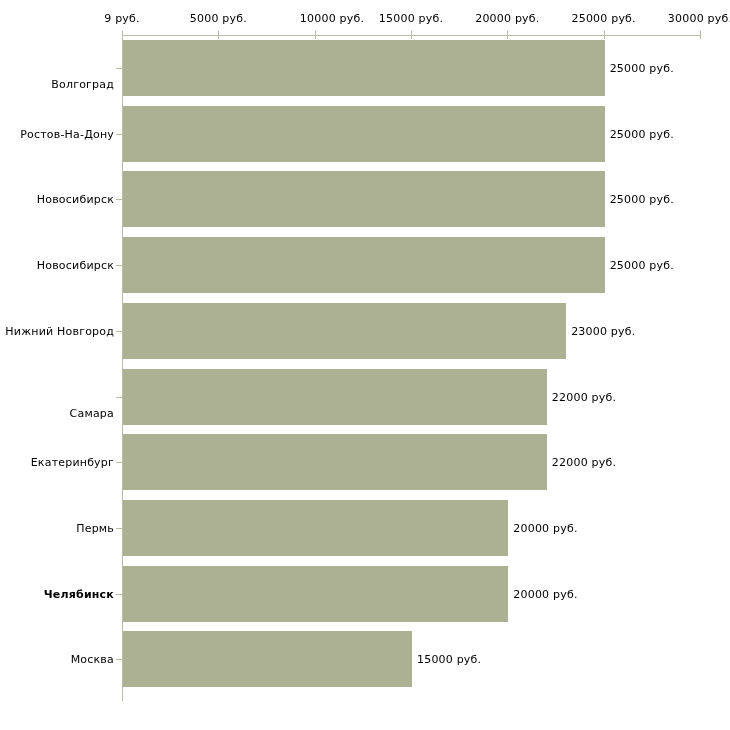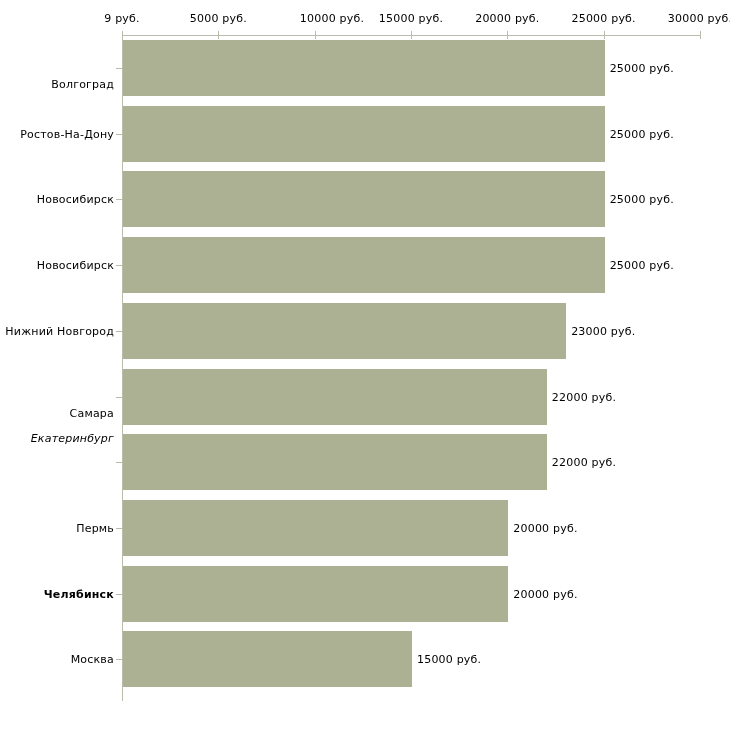--- a/index.html
+++ b/index.html
@@ -113,21 +113,21 @@
       </div>
       <div class="ytick" style="top: 330.8px;"></div>
       <div class="ylabel-wrap" style="top: 330.8px;">
         <div class="ytick-label" style="position: relative; transform: translateY(-50%);">Нижний Новгород</div>
       </div>
       <div class="ytick" style="top: 396.5px;"></div>
       <div class="ylabel-wrap" style="top: 396.5px;">
         <div class="ytick-label" style="position: relative; transform: translateY(-50%); margin-top: 16px;">Самара</div>
       </div>
       <div class="ytick" style="top: 462.2px;"></div>
-      <div class="ylabel-wrap" style="top: 438px; font-style: italic;">
+      <div class="ylabel-wrap" style="top: 462px;">
         <div class="ytick-label" style="position: relative; transform: translateY(-50%);">Екатеринбург</div>
       </div>
       <div class="ytick" style="top: 527.9px;"></div>
       <div class="ylabel-wrap" style="top: 527.9px;">
         <div class="ytick-label" style="position: relative; transform: translateY(-50%);">Пермь</div>
       </div>
       <div class="ytick" style="top: 593.6px;"></div>
       <div class="ylabel-wrap" style="top: 593.6px;">
         <div class="ytick-label" style="position: relative; transform: translateY(-50%); font-weight: bold;">Челябинск</div>
       </div>

